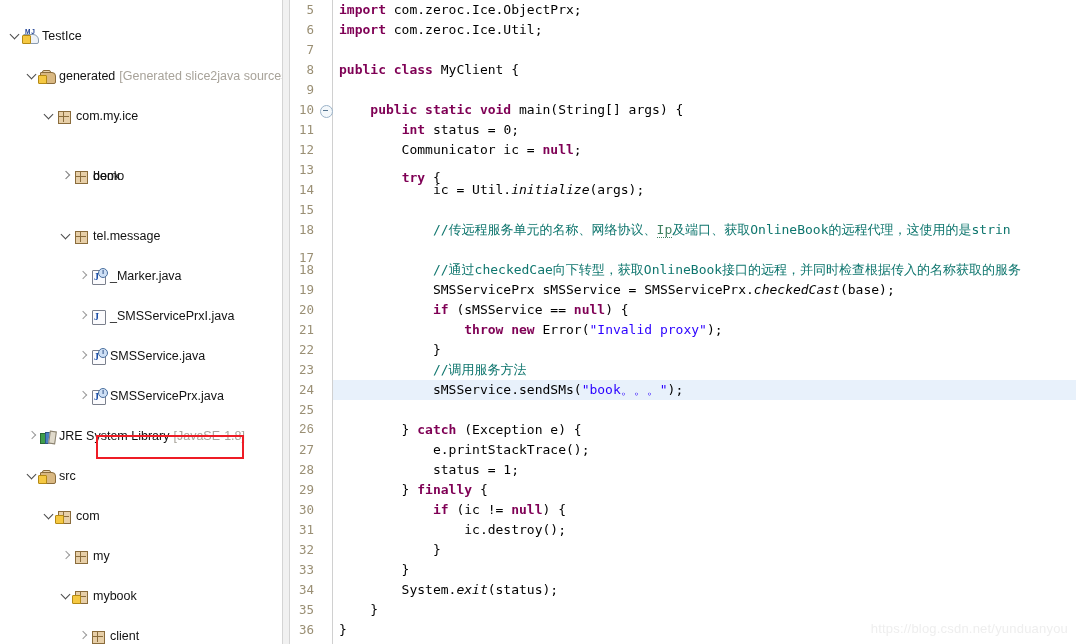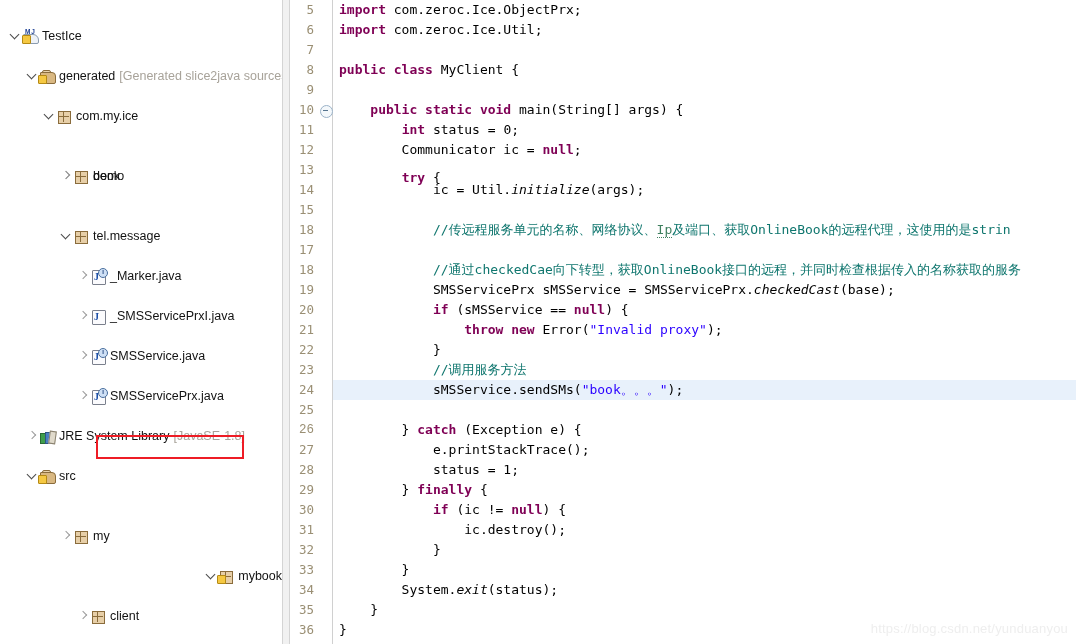--- a/index.html
+++ b/index.html
@@ -326,30 +326,40 @@
         </div>
         <div class="row" style="top: 220px; padding-left: 25px;">
           <span class="arrow open"></span>
           <span class="ico ic-srcfolder">
             <span class="g g2"></span>
             <span class="g g1"></span>
             <span class="g g3"></span>
           </span>
           <span class="lbl">src</span>
         </div>
+        <div class="row" style="top: 240px; padding-left: 42px;">
+          <span class="arrow open"></span>
+          <span class="ico ic-pkg warn">
+            <span class="g g1"></span>
+            <span class="g g2"></span>
+            <span class="g g3"></span>
+            <span class="g g4"></span>
+          </span>
+          <span class="lbl">com</span>
+        </div>
         <div class="row" style="top: 260px; padding-left: 59px;">
           <span class="arrow closed"></span>
           <span class="ico ic-pkg">
             <span class="g g1"></span>
             <span class="g g2"></span>
             <span class="g g3"></span>
           </span>
           <span class="lbl">my</span>
         </div>
-        <div class="row" style="top: 280px; padding-left: 59px; justify-content: flex-end;">
+        <div class="row" style="top: 280px; padding-left: 59px;">
           <span class="arrow open"></span>
           <span class="ico ic-pkg warn">
             <span class="g g1"></span>
             <span class="g g2"></span>
             <span class="g g3"></span>
             <span class="g g4"></span>
           </span>
           <span class="lbl">mybook</span>
         </div>
         <div class="row" style="top: 300px; padding-left: 76px;">
@@ -381,21 +391,21 @@
         <div class="lnum" style="top: 60px;">8</div>
         <div class="lnum" style="top: 80px;">9</div>
         <div class="lnum" style="top: 100px;">10</div>
         <div class="foldmark" style="top: 105px;"></div>
         <div class="lnum" style="top: 120px;">11</div>
         <div class="lnum" style="top: 140px;">12</div>
         <div class="lnum" style="top: 160px;">13</div>
         <div class="lnum" style="top: 180px;">14</div>
         <div class="lnum" style="top: 200px;">15</div>
         <div class="lnum" style="top: 220px;">18</div>
-        <div class="lnum" style="top: 240px;">17</div>
+        <div class="lnum" style="top: 248px;">17</div>
         <div class="lnum" style="top: 260px;">18</div>
         <div class="lnum" style="top: 280px;">19</div>
         <div class="lnum" style="top: 300px;">20</div>
         <div class="lnum" style="top: 320px;">21</div>
         <div class="lnum" style="top: 340px;">22</div>
         <div class="lnum" style="top: 360px;">23</div>
         <div class="lnum" style="top: 380px;">24</div>
         <div class="lnum" style="top: 400px;">25</div>
         <div class="lnum" style="top: 420px; font-family: Liberation Mono, monospace;">26</div>
         <div class="lnum" style="top: 440px;">27</div>

